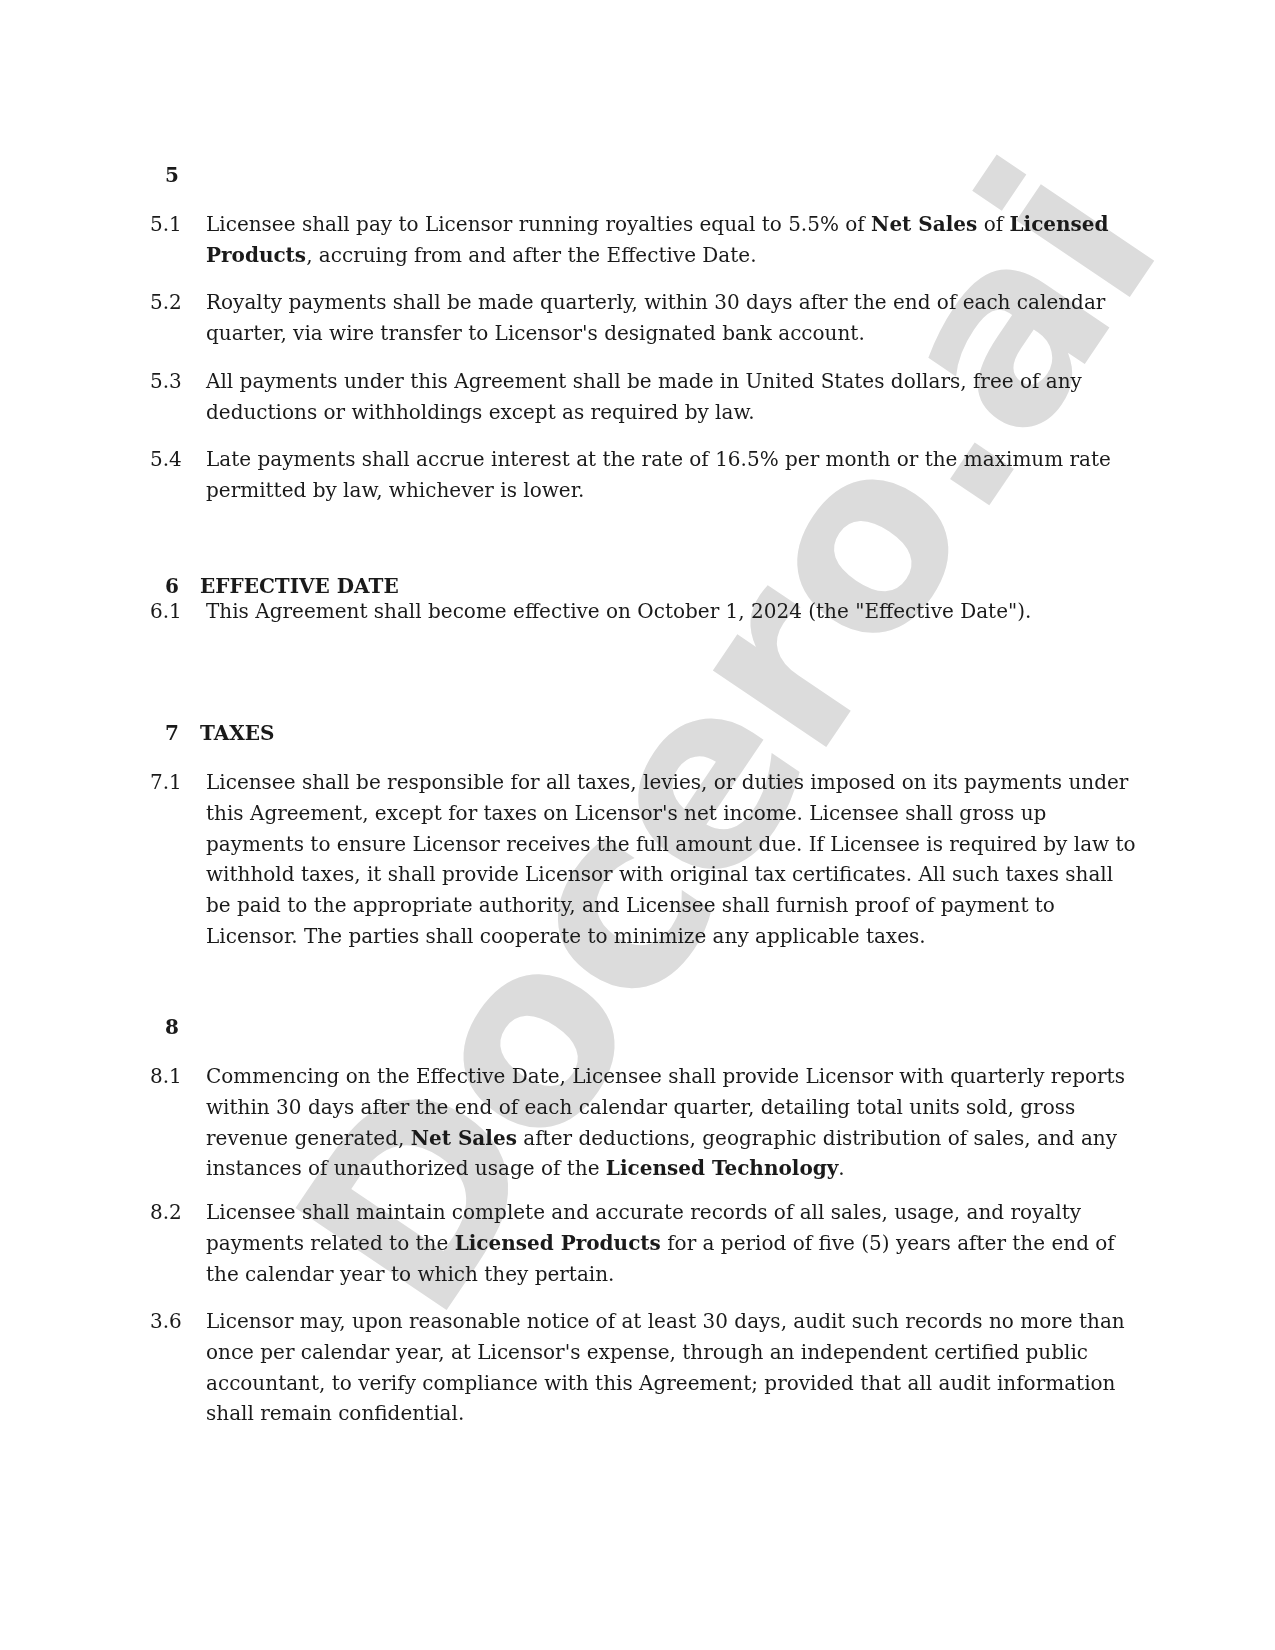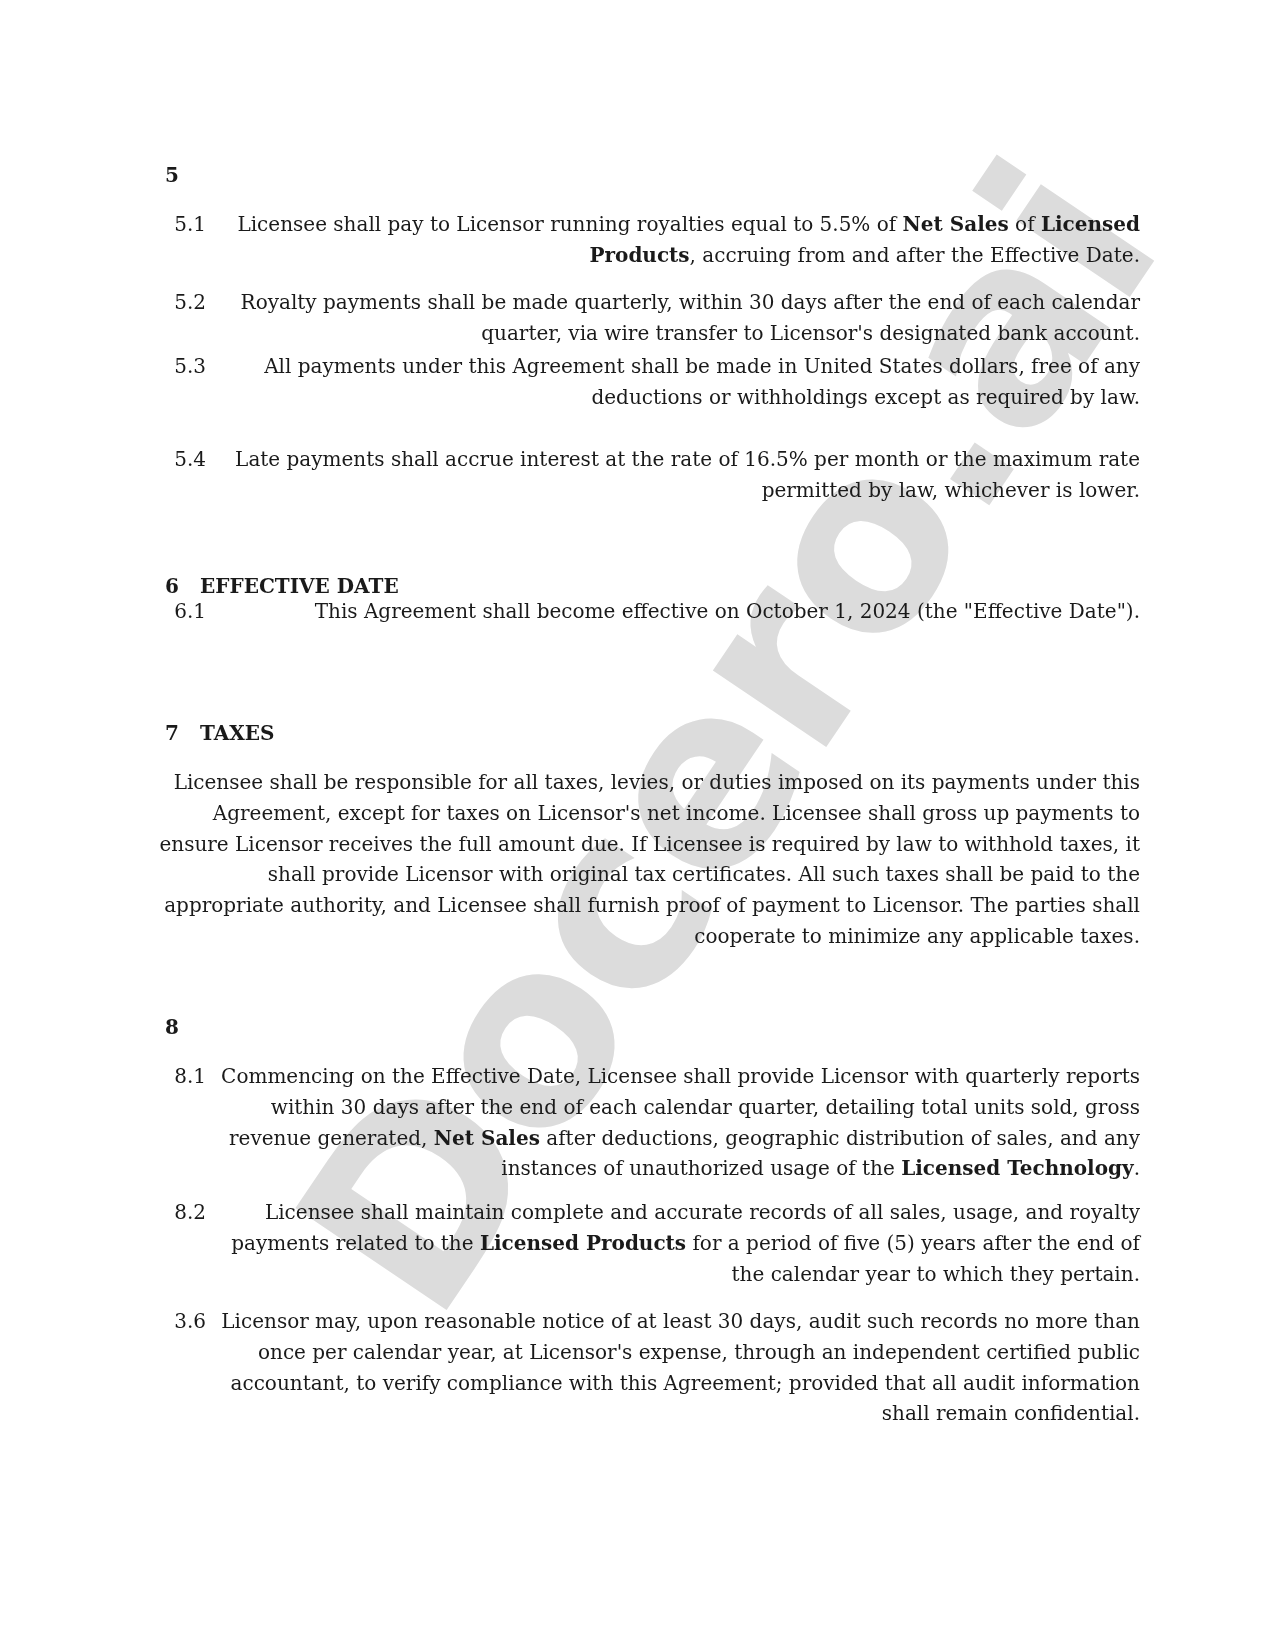--- a/index.html
+++ b/index.html
@@ -9,21 +9,21 @@
   .watermark { position:absolute; left:120px; top:700px; width:1100px; text-align:center;
                transform:rotate(-56deg); transform-origin:center center;
                font-family:"DejaVu Sans", "Liberation Sans", sans-serif; font-weight:bold;
                font-size:250px; color:#dcdcdc; letter-spacing:-4px; z-index:0;
                white-space:nowrap; line-height:1; }
   .content { position:absolute; left:0; top:0; width:1275px; z-index:1; }
   .heading { position:absolute; left:150px; font-weight:bold; font-size:20px;
              line-height:30px; display:flex; }
   .heading .num { width:56px; text-align:right; padding-right:21px; box-sizing:border-box;
                   margin-left:-6px; }
-  .clause { position:absolute; left:150px; width:990px; font-size:20px; line-height:30.8px; display:flex;text-align:right; }
+  .clause { position:absolute; left:150px; width:990px; font-size:20px; line-height:30.8px; display:flex; }
   .clause .num { width:56px; flex:none; }
   .clause .txt { flex:1; }
   b { font-weight:bold;margin-top:45px; }
 </style>
 </head>
 <body>
 
 <div class="page">
   <div class="watermark">Docero.ai</div>
 
@@ -33,21 +33,21 @@
       <span class="num">5</span>
     </div>
     <div class="clause" style="top:209px">
       <span class="num">5.1</span>
       <span class="txt"><span>Licensee shall pay to Licensor running royalties equal to 5.5% of </span><b>Net Sales</b><span> of </span><b>Licensed Products</b><span>, accruing from and after the Effective Date.</span></span>
     </div>
     <div class="clause" style="top:287px">
       <span class="num">5.2</span>
       <span class="txt">Royalty payments shall be made quarterly, within 30 days after the end of each calendar quarter, via wire transfer to Licensor's designated bank account.</span>
     </div>
-    <div class="clause" style="top:351px">
+    <div class="clause" style="top:366px">
       <span class="num">5.3</span>
       <span class="txt">All payments under this Agreement shall be made in United States dollars, free of any deductions or withholdings except as required by law.</span>
     </div>
     <div class="clause" style="top:444px">
       <span class="num">5.4</span>
       <span class="txt">Late payments shall accrue interest at the rate of 16.5% per month or the maximum rate permitted by law, whichever is lower.</span>
     </div>
 
     <div class="heading" style="top:571px">
       <span class="num">6</span>
@@ -56,20 +56,21 @@
     <div class="clause" style="top:596px">
       <span class="num">6.1</span>
       <span class="txt">This Agreement shall become effective on October 1, 2024 (the "Effective Date").</span>
     </div>
 
     <div class="heading" style="top:718px">
       <span class="num">7</span>
       <span>TAXES</span>
     </div>
     <div class="clause" style="top:767px">
+      <span class="num">7.1</span>
       <span class="txt">Licensee shall be responsible for all taxes, levies, or duties imposed on its payments under this Agreement, except for taxes on Licensor's net income. Licensee shall gross up payments to ensure Licensor receives the full amount due. If Licensee is required by law to withhold taxes, it shall provide Licensor with original tax certificates. All such taxes shall be paid to the appropriate authority, and Licensee shall furnish proof of payment to Licensor. The parties shall cooperate to minimize any applicable taxes.</span>
     </div>
 
     <div class="heading" style="top:1012px">
       <span class="num">8</span>
     </div>
     <div class="clause" style="top:1061px">
       <span class="num">8.1</span>
       <span class="txt"><span>Commencing on the Effective Date, Licensee shall provide Licensor with quarterly reports within 30 days after the end of each calendar quarter, detailing total units sold, gross revenue generated, </span><b>Net Sales</b><span> after deductions, geographic distribution of sales, and any instances of unauthorized usage of the </span><b>Licensed Technology</b><span>.</span></span>
     </div>

